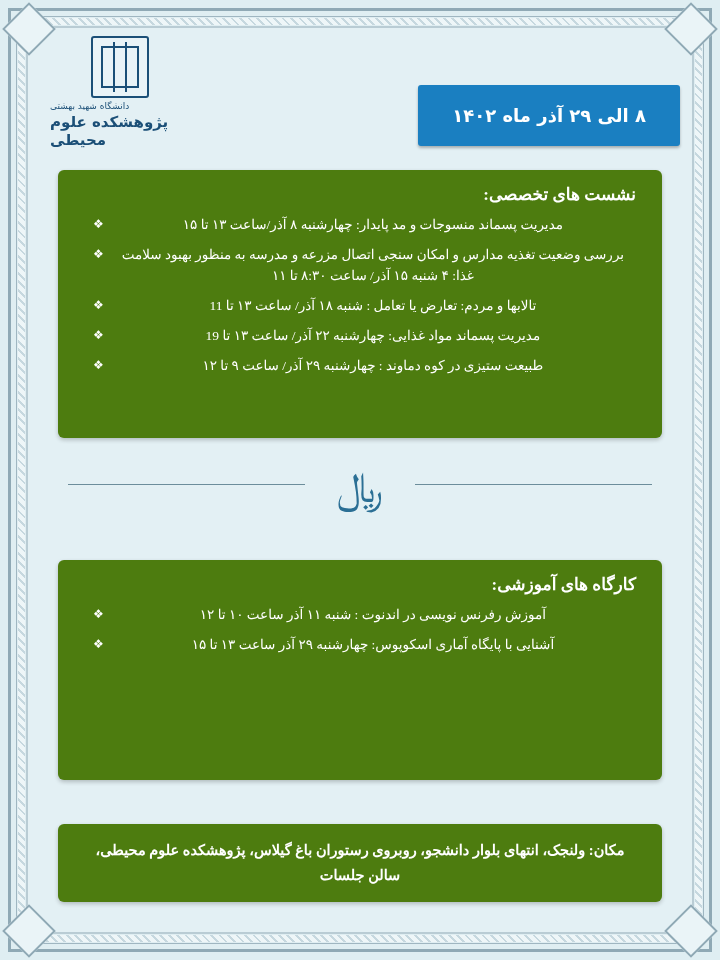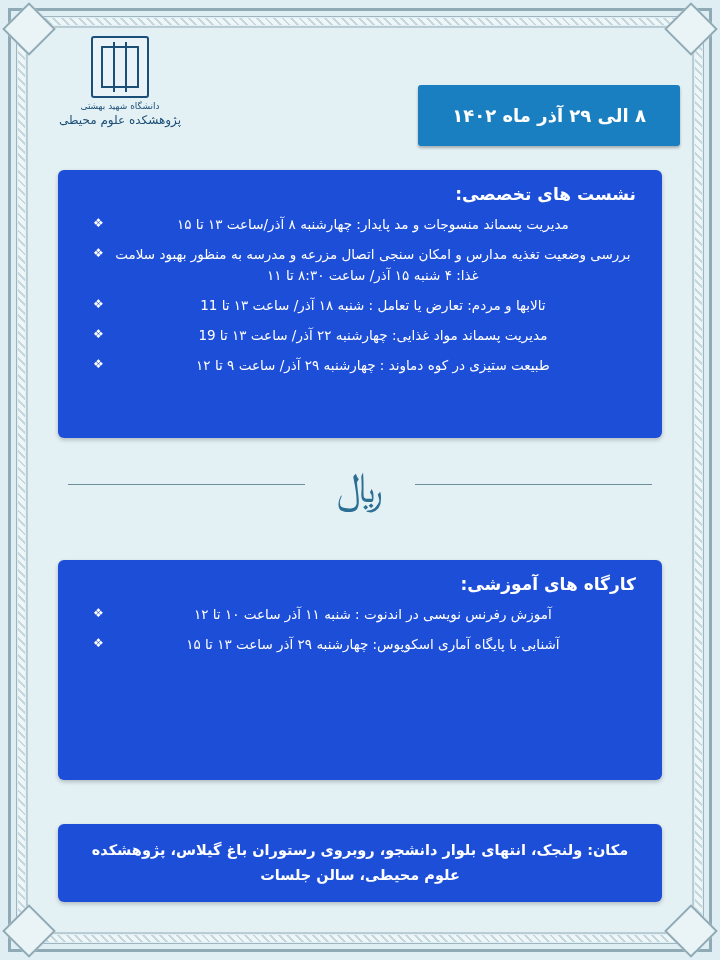--- a/index.html
+++ b/index.html
@@ -99,21 +99,21 @@
     padding: 20px 34px;
     border-radius: 3px;
     box-shadow: 0 2px 3px rgba(0,0,0,0.28);
     white-space: nowrap;
   }
   .logo-block {
     position: absolute;
     left: 20px;
     top: 6px;
     width: 140px;
-    text-align: center;
+    text-align: left;
     color: #1b4f77;
   }
   .logo-mark {
     width: 54px;
     height: 58px;
     margin: 0 auto;
     border: 2px solid #1b4f77;
     border-radius: 3px;
     position: relative;
     background: #e9f3f7;
@@ -132,34 +132,35 @@
     border-left: 2px solid #1b4f77;
     border-right: 2px solid #1b4f77;
   }
   .logo-text-top {
     font-size: 9px;
     margin-top: 3px;
     color: #1b4f77;
     letter-spacing: 0.5px;
   }
   .logo-text-bottom {
-    font-size: 12px;
+    font-size: 15px;
     margin-top: 2px;
     color: #1b4f77;
-    font-weight: normal;
+    font-weight: bold;
   }
 
   
   .panel {
-    background: #1d4ed8;
+    background: #4d7c0f;
     color: #ffffff;
     border-radius: 6px;
     box-shadow: 0 2px 4px rgba(0,0,0,0.22);
     padding: 14px 26px 18px 26px;
     box-sizing: border-box;
+    font-family: Liberation Serif, serif;
   }
   .panel-title {
     font-size: 17px;
     font-weight: bold;
     text-align: right;
     margin-bottom: 10px;
   }
   .panel-list {
     list-style: none;
     margin: 0;

